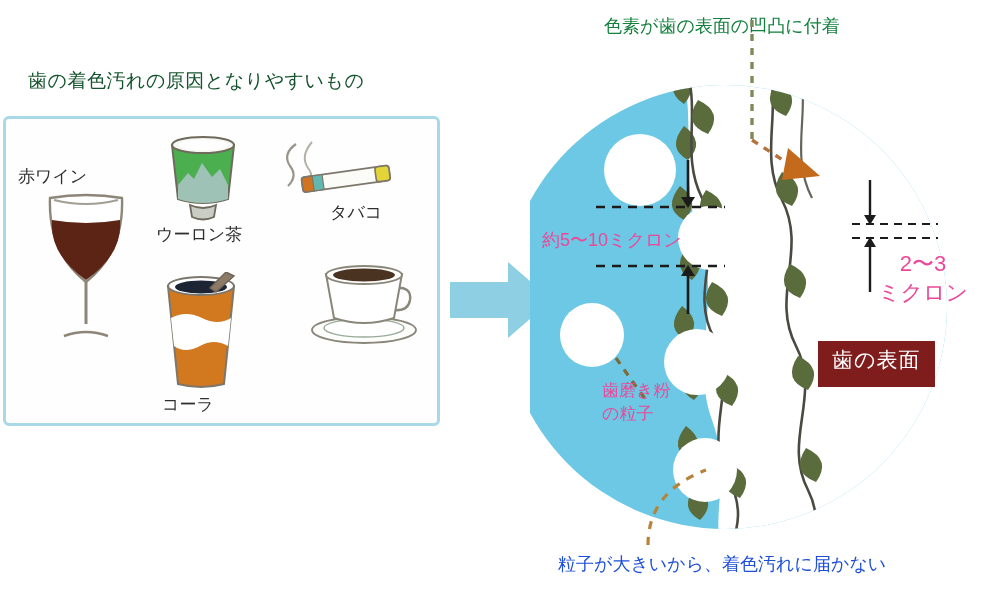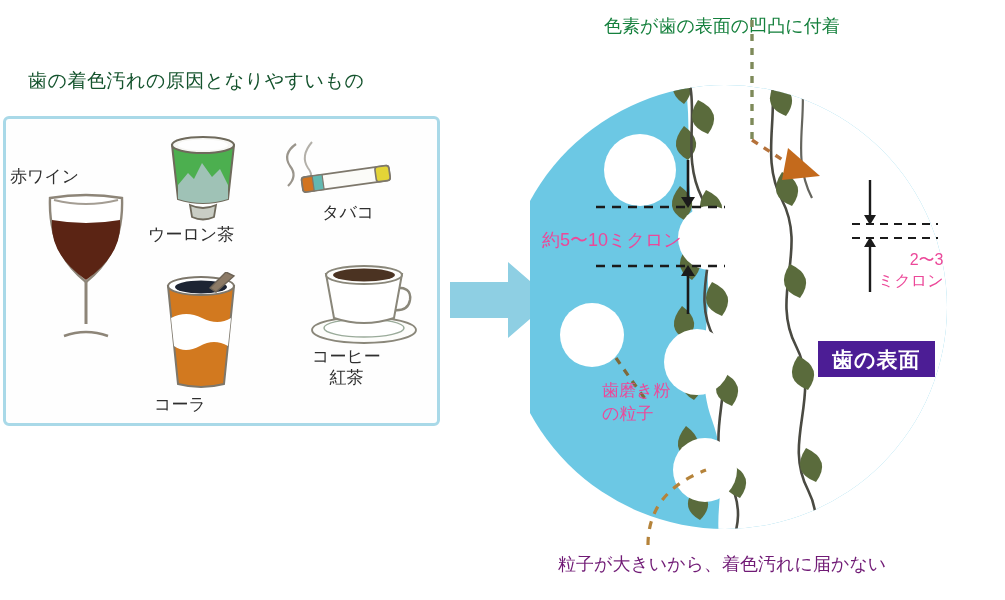--- a/index.html
+++ b/index.html
@@ -23,21 +23,21 @@
   #causes-box {
     position: absolute; left: 3px; top: 116px;
     width: 437px; height: 310px;
     border: 3px solid #a9d9e8; border-radius: 6px;
     background: #fefefe;
   }
 
   .item { position: absolute; }
   .item-label {
     position: absolute; font-size: 17px; color: #2f2f2f;
-    white-space: nowrap; text-align: center; line-height: 1.25;
+    white-space: nowrap; text-align: center; line-height: 1.25; margin-left: 8px;
   }
 
   
   #wine-label { left: 10px; top: 166px; }
   #wine-glass { left: 36px; top: 190px; width: 100px; height: 150px; }
   
   #oolong-label { left: 148px; top: 224px; }
   #oolong-cup { left: 160px; top: 133px; width: 86px; height: 92px; }
   
   #tobacco-label { left: 322px; top: 202px; }
@@ -54,37 +54,37 @@
 
   
   #right-panel { position: absolute; left: 530px; top: 0; width: 475px; height: 600px; }
 
   #pigment-caption {
     position: absolute; left: 74px; top: 14px;
     font-size: 18px; color: #15803d; white-space: nowrap;
   }
   #bottom-caption {
     position: absolute; left: 28px; top: 552px;
-    font-size: 18px; color: #701a75; white-space: nowrap;
+    font-size: 18px; color: #1d4ed8; white-space: nowrap;
   }
 
   #micro-diagram { position: absolute; left: 0; top: 0; width: 475px; height: 600px; }
 
   .anno {
     position: absolute; color: #ec4899; white-space: nowrap;
   }
   #label-5-10 { left: 12px; top: 228px; font-size: 18px; }
-  #label-2-3 { left: 348px; top: 250px; font-size: 16px; line-height: 1.3; text-align: right; }
+  #label-2-3 { left: 348px; top: 250px; font-size: 22px; line-height: 1.3; text-align: center; }
   #label-toothpaste { left: 72px; top: 380px; font-size: 17px; line-height: 1.35; }
 
   #tooth-surface-badge {
     position: absolute; left: 288px; top: 341px;
-    background: #4c1d95; color: #ffffff;
-    font-size: 21px; padding: 5px 14px 3px 14px;
-    letter-spacing: 1px; white-space: nowrap; font-weight: bold;
+    background: #7f1d1d; color: #ffffff;
+    font-size: 21px; padding: 5px 14px 13px 14px;
+    letter-spacing: 1px; white-space: nowrap;
   }
 </style>
 </head>
 <body>
 
 <div class="stage">
 
   <div id="left-panel">
 
     <div id="causes-title">歯の着色汚れの原因となりやすいもの</div>
@@ -123,24 +123,20 @@
 
     <div class="item-label" id="cola-label">コーラ</div>
     <svg id="cola-cup" class="item" viewBox="0 0 86 120">
       <path d="M10 14 L76 14 L66 112 Q43 118 20 112 Z" fill="#d2791f" stroke="#7d776b" stroke-width="2"></path>
       <path d="M13 46 Q28 38 44 46 Q60 54 73 46 L70 74 Q56 66 42 74 Q27 82 16 74 Z" fill="#ffffff"></path>
       <ellipse cx="43" cy="14" rx="33" ry="9" fill="#ffffff" stroke="#7d776b" stroke-width="2"></ellipse>
       <ellipse cx="43" cy="15" rx="26" ry="6.5" fill="#1d2433"></ellipse>
       <path d="M52 16 L68 0 L76 4 L58 20 Z" fill="#8c7a66" stroke="#6d6356" stroke-width="1.4"></path>
     </svg>
 
-    <div class="item-label" id="coffee-label">
-      <span>コーヒー</span><br>
-      <span>紅茶</span>
-    </div>
     <svg id="coffee-cup" class="item" viewBox="0 0 120 88">
       <ellipse cx="58" cy="72" rx="52" ry="13" fill="#fdfdfb" stroke="#8a877a" stroke-width="1.8"></ellipse>
       <ellipse cx="58" cy="70" rx="40" ry="9" fill="#ffffff" stroke="#9aab9a" stroke-width="1.5"></ellipse>
       <path d="M88 30 Q106 28 104 42 Q102 54 86 52" fill="none" stroke="#8a877a" stroke-width="2.4"></path>
       <path d="M20 16 L96 16 L88 60 Q58 70 28 60 Z" fill="#ffffff" stroke="#8a877a" stroke-width="2"></path>
       <ellipse cx="58" cy="17" rx="38" ry="9" fill="#fdfdfb" stroke="#8a877a" stroke-width="2"></ellipse>
       <ellipse cx="58" cy="17" rx="31" ry="6.5" fill="#4b3322"></ellipse>
     </svg>
   </div>
 

